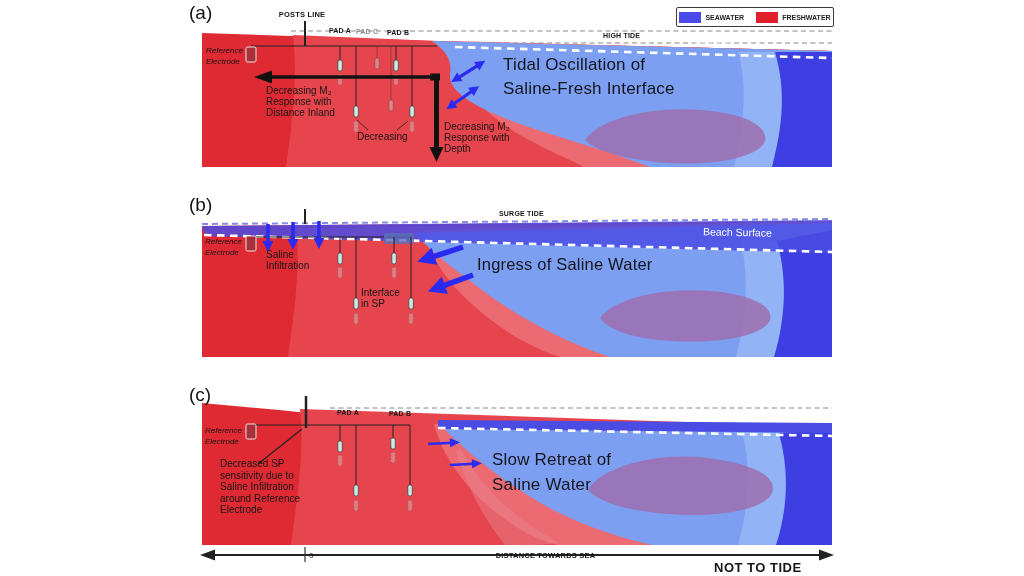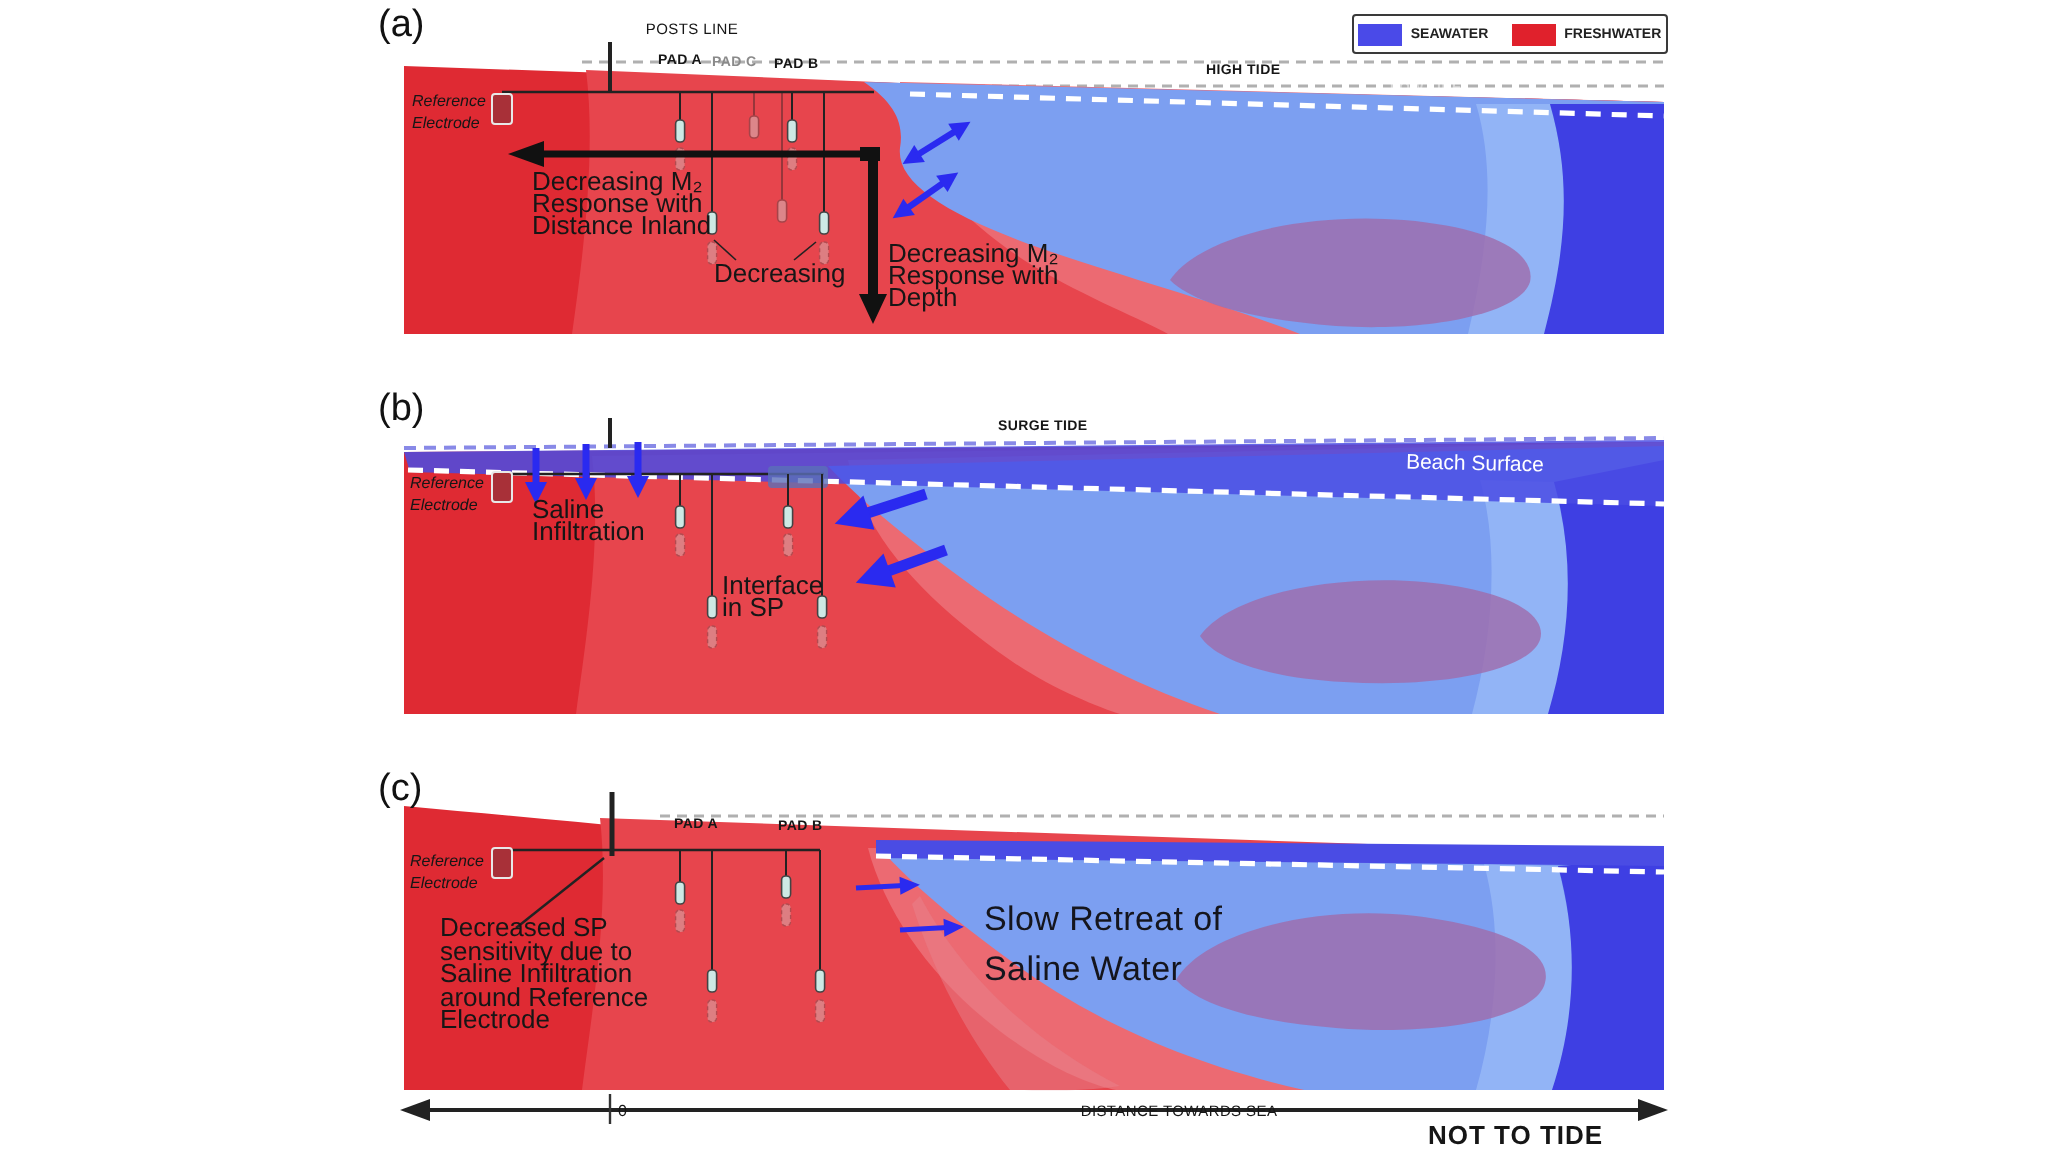--- a/index.html
+++ b/index.html
@@ -2,22 +2,22 @@
 <html><head>
 <meta charset="utf-8">
 <style>
   html,body{margin:0;padding:0;background:#fff;}
   #canvas{position:relative;width:1024px;height:576px;background:#ffffff;overflow:hidden;
           font-family:"Liberation Sans","DejaVu Sans",sans-serif;color:#161616;}
   #fig{position:absolute;left:0;top:0;}
   .lbl{position:absolute;white-space:pre-line;line-height:1.25;color:#161616;}
   .panel-letter{font-size:19px;color:#111;}
   .tiny{font-size:7px;font-weight:bold;letter-spacing:.2px;}
-  .tiny8{font-size:7.5px;font-weight:normal;letter-spacing:.2px;margin-left:44px;}
-  .small{font-size:13px;line-height:11px;}
+  .tiny8{font-size:7.5px;font-weight:bold;letter-spacing:.2px;}
+  .small{font-size:10px;line-height:11px;}
   .ref{font-size:8px;line-height:10.5px;font-style:italic;}
   .big{font-size:17px;line-height:24px;color:#15151d;letter-spacing:.2px;font-weight:500;}
   .legend{position:absolute;left:676px;top:7px;width:156px;height:18px;border:1.5px solid #3a3a3a;
           border-radius:2px;background:#fff;display:flex;align-items:center;justify-content:center;gap:4px;}
   .legend .sw{width:22px;height:11px;display:inline-block;}
   .legend span.t{font-size:7px;font-weight:bold;color:#222;}
   .whitebg{background:#fff;padding:0 2px;}
 </style>
 </head>
 <body>
@@ -213,30 +213,33 @@
   <div class="lbl tiny" style="left:695px;top:41px;color:rgba(255,255,255,0.5)">LOW TIDE</div>
   <div class="lbl ref" style="left:206px;top:46px">Reference
 Electrode</div>
   <div class="lbl small" style="left:266px;top:85px">Decreasing M₂
 Response with
 Distance Inland</div>
   <div class="lbl small" style="left:357px;top:131px">Decreasing</div>
   <div class="lbl small" style="left:444px;top:121px">Decreasing M₂
 Response with
 Depth</div>
+  <div class="lbl big" style="left:503px;top:53px">Tidal Oscillation of
+Saline-Fresh  Interface</div>
 
   <div class="lbl panel-letter" style="left:189px;top:193px">(b)</div>
   <div class="lbl tiny" style="left:499px;top:210px">SURGE TIDE</div>
   <div class="lbl" style="left:703px;top:226px;font-size:10.5px;color:#fff;transform:rotate(1.2deg)">Beach Surface</div>
   <div class="lbl ref" style="left:205px;top:237px">Reference
 Electrode</div>
   <div class="lbl small" style="left:266px;top:249px">Saline
 Infiltration</div>
   <div class="lbl small" style="left:361px;top:287px">Interface
 in SP</div>
+  <div class="lbl big" style="left:477px;top:252px;font-size:16.5px">Ingress of Saline Water</div>
 
   <div class="lbl panel-letter" style="left:189px;top:383px">(c)</div>
   <div class="lbl tiny" style="left:337px;top:409px">PAD A</div>
   <div class="lbl tiny" style="left:389px;top:410px">PAD B</div>
   <div class="lbl ref" style="left:205px;top:426px">Reference
 Electrode</div>
   <div class="lbl small" style="left:220px;top:458px;line-height:11.5px">Decreased SP
 sensitivity due to
 Saline Infiltration
 around Reference

